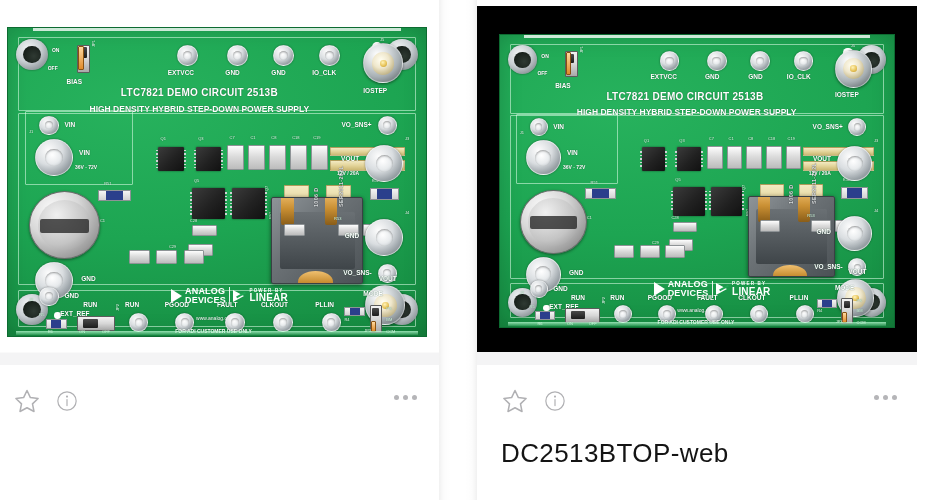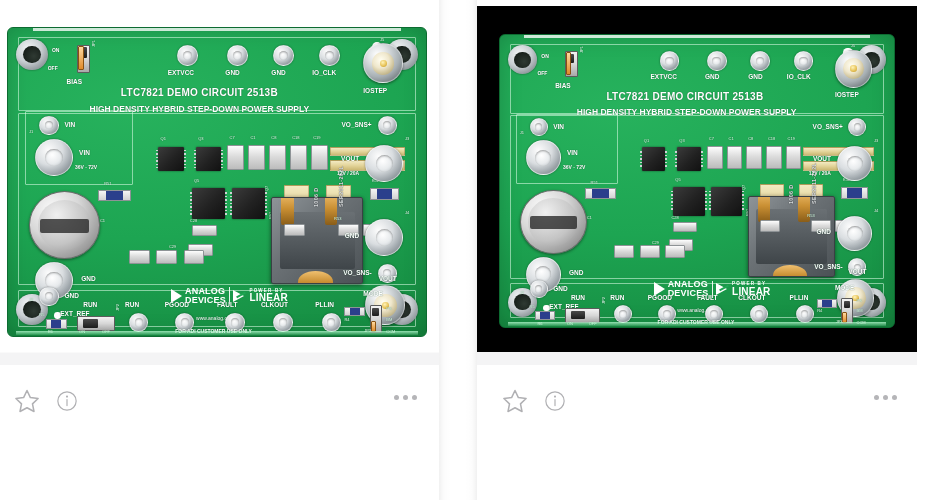--- a/index.html
+++ b/index.html
@@ -98,21 +98,21 @@
   
   .pcb-wrap { position: absolute; }
   .card-1 .pcb-wrap { left: 8px;  top: 21px;  width: 420px; height: 310px; }
   .card-2 .pcb-wrap { left: 22px; top: 28px;  width: 396px; height: 294px; }
 
   .pcb {
     position: absolute; inset: 0;
     background:
       radial-gradient(ellipse 130% 90% at 30% 25%, #27b25d 0%, #1da552 48%, #15883f 100%);
     border: 1px solid #0d6b31;
-    border-radius: 6px;
+    border-radius: 0;
     box-shadow: inset 0 0 22px rgba(0,0,0,0.18);
     overflow: hidden;
     color: #fff;
   }
   
   .pcb::before {
     content:""; position:absolute; left:6%; right:6%; top:0; height:3px;
     background: rgba(255,255,255,0.78);
   }
   .pcb::after {
@@ -852,15 +852,16 @@
       </div>
       <div class="actions-right">
         <span class="dots">
             <i></i>
             <i></i>
             <i></i>
           </span>
       </div>
     </div>
 
+    <div class="card-title">DC2513BTOP-web</div>
   </div>
 
 </div>
 
 </body></html>

